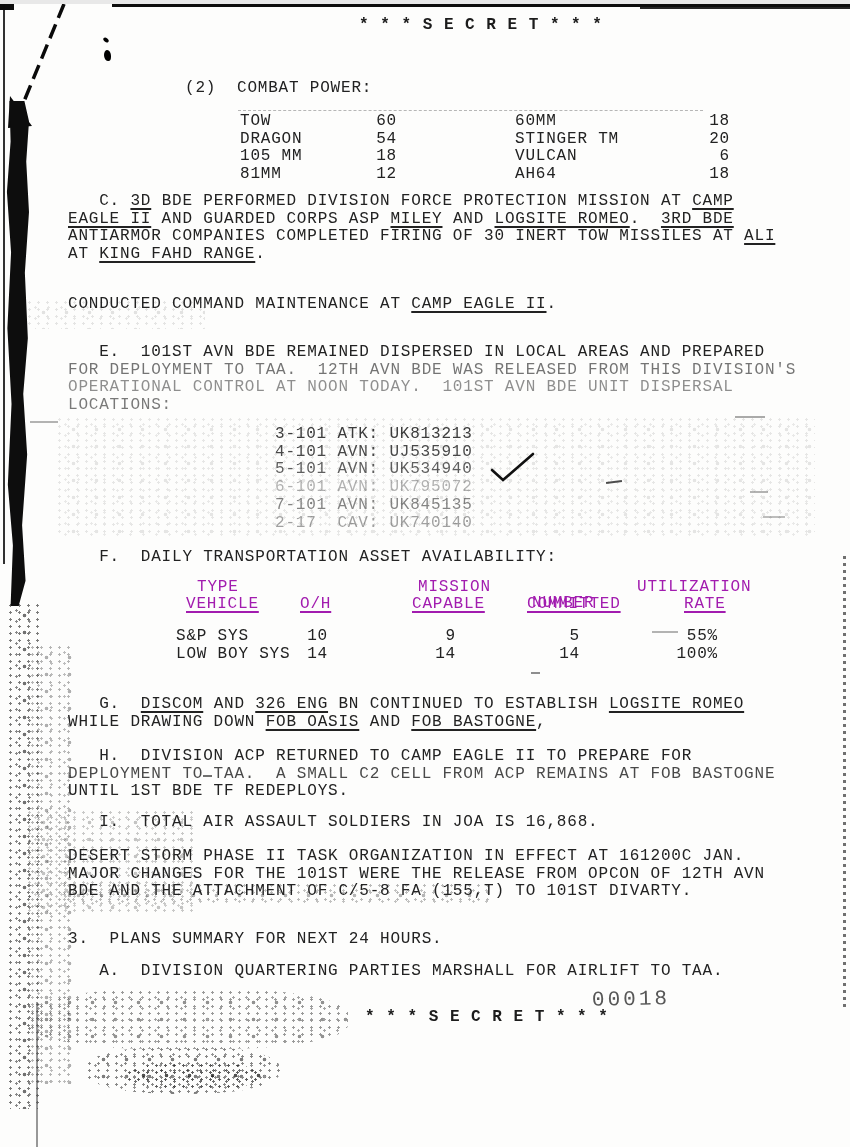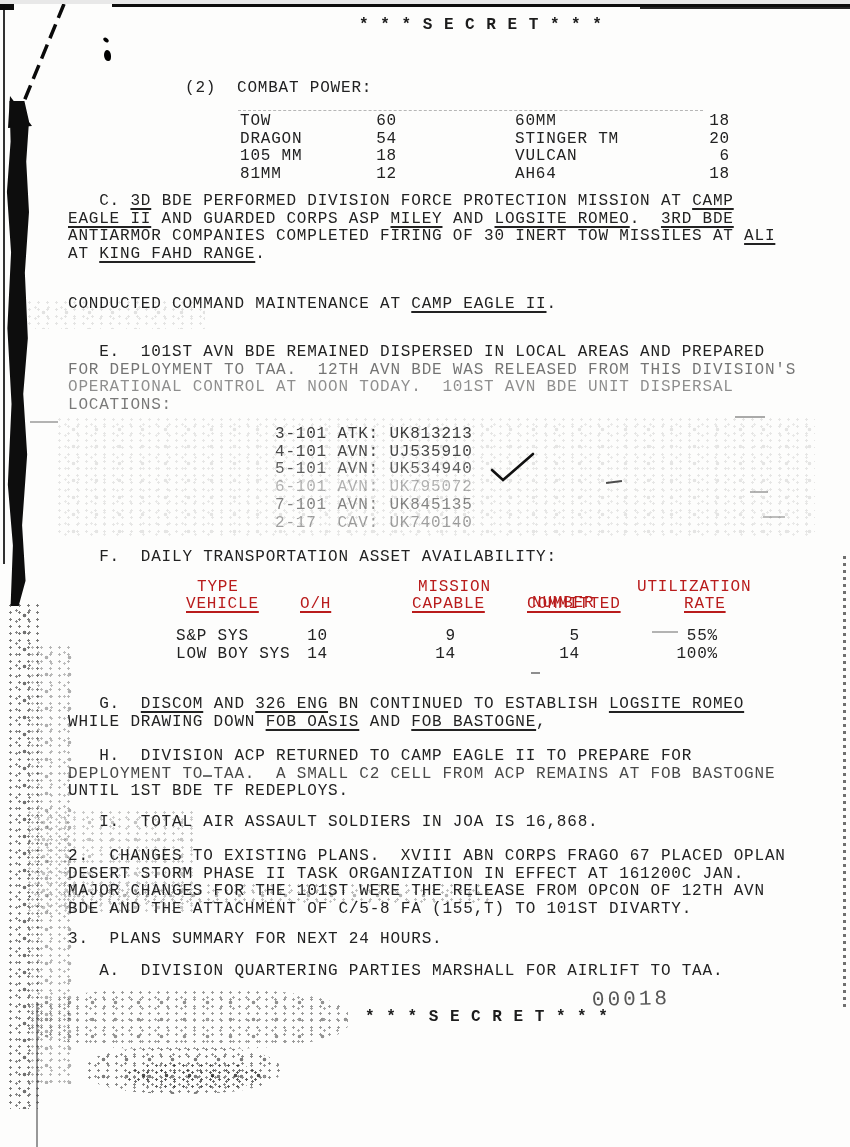--- a/index.html
+++ b/index.html
@@ -45,21 +45,21 @@
   
   #unit-list{left:275px; top:422px;}
   #unit-list .line:nth-child(1){opacity:.88;}
   #unit-list .line:nth-child(2){opacity:.82;}
   #unit-list .line:nth-child(3){opacity:.72;}
   #unit-list .line:nth-child(4){opacity:.34;}
   #unit-list .line:nth-child(5){opacity:.55;}
   #unit-list .line:nth-child(6){opacity:.42;}
 
   
-  .thead{color:#b91c1c;}
+  .thead{color:#a21caf;}
   .thead.ul{text-decoration:underline; text-decoration-thickness:1.5px; text-underline-offset:3px;}
   #transport-rows{left:176px; top:624px;}
   .trow{display:flex; height:17.7px; white-space:pre;}
   .t-veh{width:116px; flex-shrink:0;}
   .t-oh{width:36px; text-align:right;}
   .t-cap{width:128px; text-align:right;}
   .t-com{width:124px; text-align:right;}
   .t-rate{width:138px; text-align:right;}
 
   
@@ -183,21 +183,20 @@
     </div>
   <div class="abs para" data-para="h">
       <div class="line"><span>   H.  DIVISION ACP RETURNED TO CAMP EAGLE II TO PREPARE FOR</span></div>
       <div class="line"><span>DEPLOYMENT TO TAA.  A SMALL C2 CELL FROM ACP REMAINS AT FOB BASTOGNE</span></div>
       <div class="line"><span>UNTIL 1ST BDE TF REDEPLOYS.</span></div>
     </div>
   <div class="abs para" data-para="i">
       <div class="line"><span>   I.  TOTAL AIR ASSAULT SOLDIERS IN JOA IS 16,868.</span></div>
     </div>
   <div class="abs para" data-para="p2">
-      <div class="line"><span>2.  CHANGES TO EXISTING PLANS.  XVIII ABN CORPS FRAGO 67 PLACED OPLAN</span></div>
       <div class="line"><span>DESERT STORM PHASE II TASK ORGANIZATION IN EFFECT AT 161200C JAN.</span></div>
       <div class="line"><span>MAJOR CHANGES FOR THE 101ST WERE THE RELEASE FROM OPCON OF 12TH AVN</span></div>
       <div class="line"><span>BDE AND THE ATTACHMENT OF C/5-8 FA (155,T) TO 101ST DIVARTY.</span></div>
     </div>
   <div class="abs para" data-para="p3">
       <div class="line"><span>3.  PLANS SUMMARY FOR NEXT 24 HOURS.</span></div>
     </div>
   <div class="abs para" data-para="p3a">
       <div class="line"><span>   A.  DIVISION QUARTERING PARTIES MARSHALL FOR AIRLIFT TO TAA.</span></div>
     </div>

